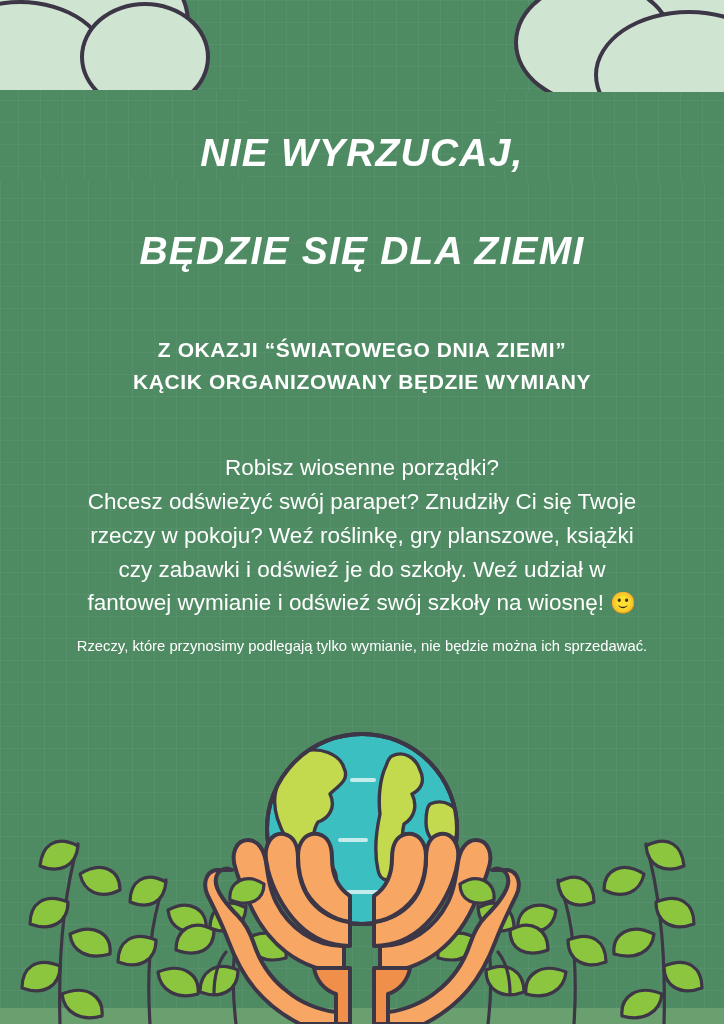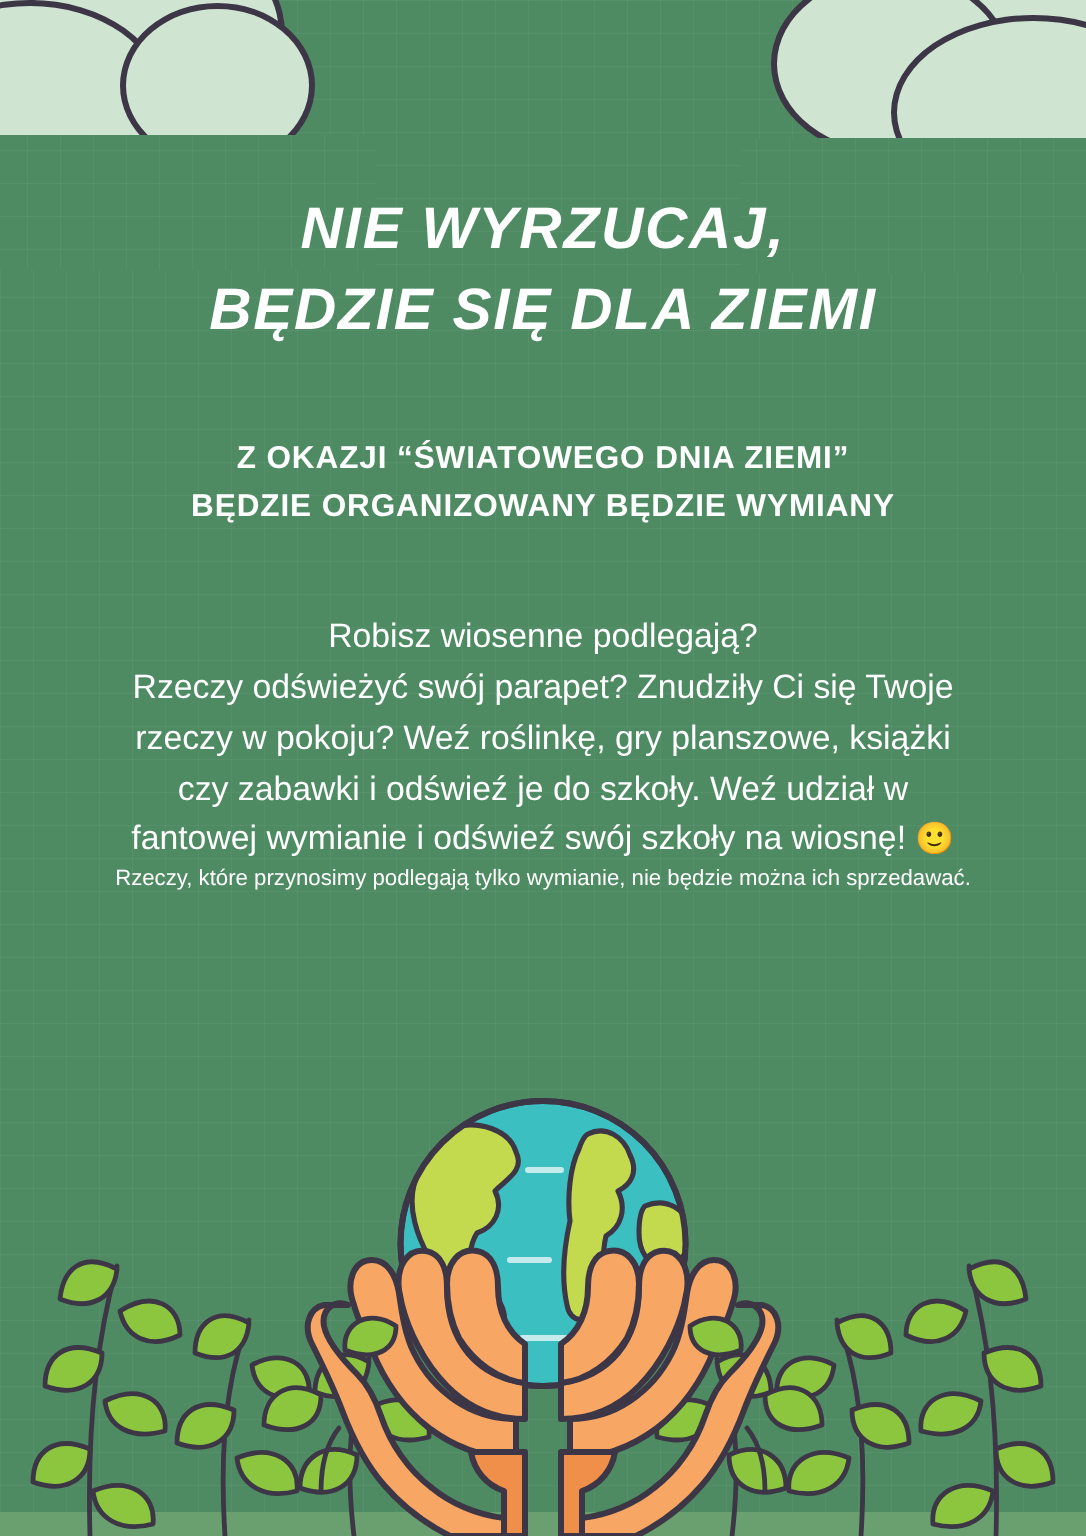--- a/index.html
+++ b/index.html
@@ -74,21 +74,21 @@
   #headline {
     margin-top: 126px;
     text-align: center;
     color: #ffffff;
     font-weight: bold;
     font-style: italic;
     font-size: 39px;
     letter-spacing: 1.2px;
     line-height: 1.38;
   }
-  #headline .line { display: block; }
+  #headline .line { display: block; margin-top: 44px; }
 
   #subhead {
     margin-top: 56px;
     text-align: center;
     color: #ffffff;
     font-size: 21px;
     letter-spacing: 0.6px;
     line-height: 1.52;
   }
   #subhead .line { display: block; }
@@ -99,21 +99,21 @@
     text-align: center;
     color: #ffffff;
     font-size: 22.5px;
     line-height: 1.5;
     padding: 0 12px;
   }
   #body-copy .line { display: block; }
   .emoji { font-size: 21px; }
 
   #footnote {
-    margin-top: 0;
+    margin-top: 16px;
     text-align: center;
     color: #ffffff;
     font-size: 14.8px;
     line-height: 1.4;
   }
 
   
   #illustration {
     position: absolute;
     left: 0;
@@ -151,26 +151,26 @@
 
   <div class="content">
 
     <h1 id="headline">
       <span class="line">NIE WYRZUCAJ,</span>
       <span class="line">BĘDZIE SIĘ DLA ZIEMI</span>
     </h1>
 
     <h2 id="subhead">
       <span class="line">Z OKAZJI “ŚWIATOWEGO DNIA ZIEMI”</span>
-      <span class="line"><span>BĘDZIE ORGANIZOWANY </span><span class="strong">BĘDZIE WYMIANY</span></span>
+      <span class="line"><span>KĄCIK ORGANIZOWANY </span><span class="strong">BĘDZIE WYMIANY</span></span>
     </h2>
 
     <p id="body-copy">
-      <span class="line">Robisz wiosenne podlegają?</span>
-      <span class="line">Rzeczy odświeżyć swój parapet? Znudziły Ci się Twoje</span>
+      <span class="line">Robisz wiosenne porządki?</span>
+      <span class="line">Chcesz odświeżyć swój parapet? Znudziły Ci się Twoje</span>
       <span class="line">rzeczy w pokoju? Weź roślinkę, gry planszowe, książki</span>
       <span class="line">czy zabawki i odświeź je do szkoły. Weź udział w</span>
       <span class="line"><span>fantowej wymianie i odświeź swój szkoły na wiosnę!</span> <span class="emoji">🙂</span></span>
     </p>
 
     <p id="footnote">Rzeczy, które przynosimy podlegają tylko wymianie, nie będzie można ich sprzedawać.</p>
   </div>
 
   <div id="bottom-strip"></div>
 

